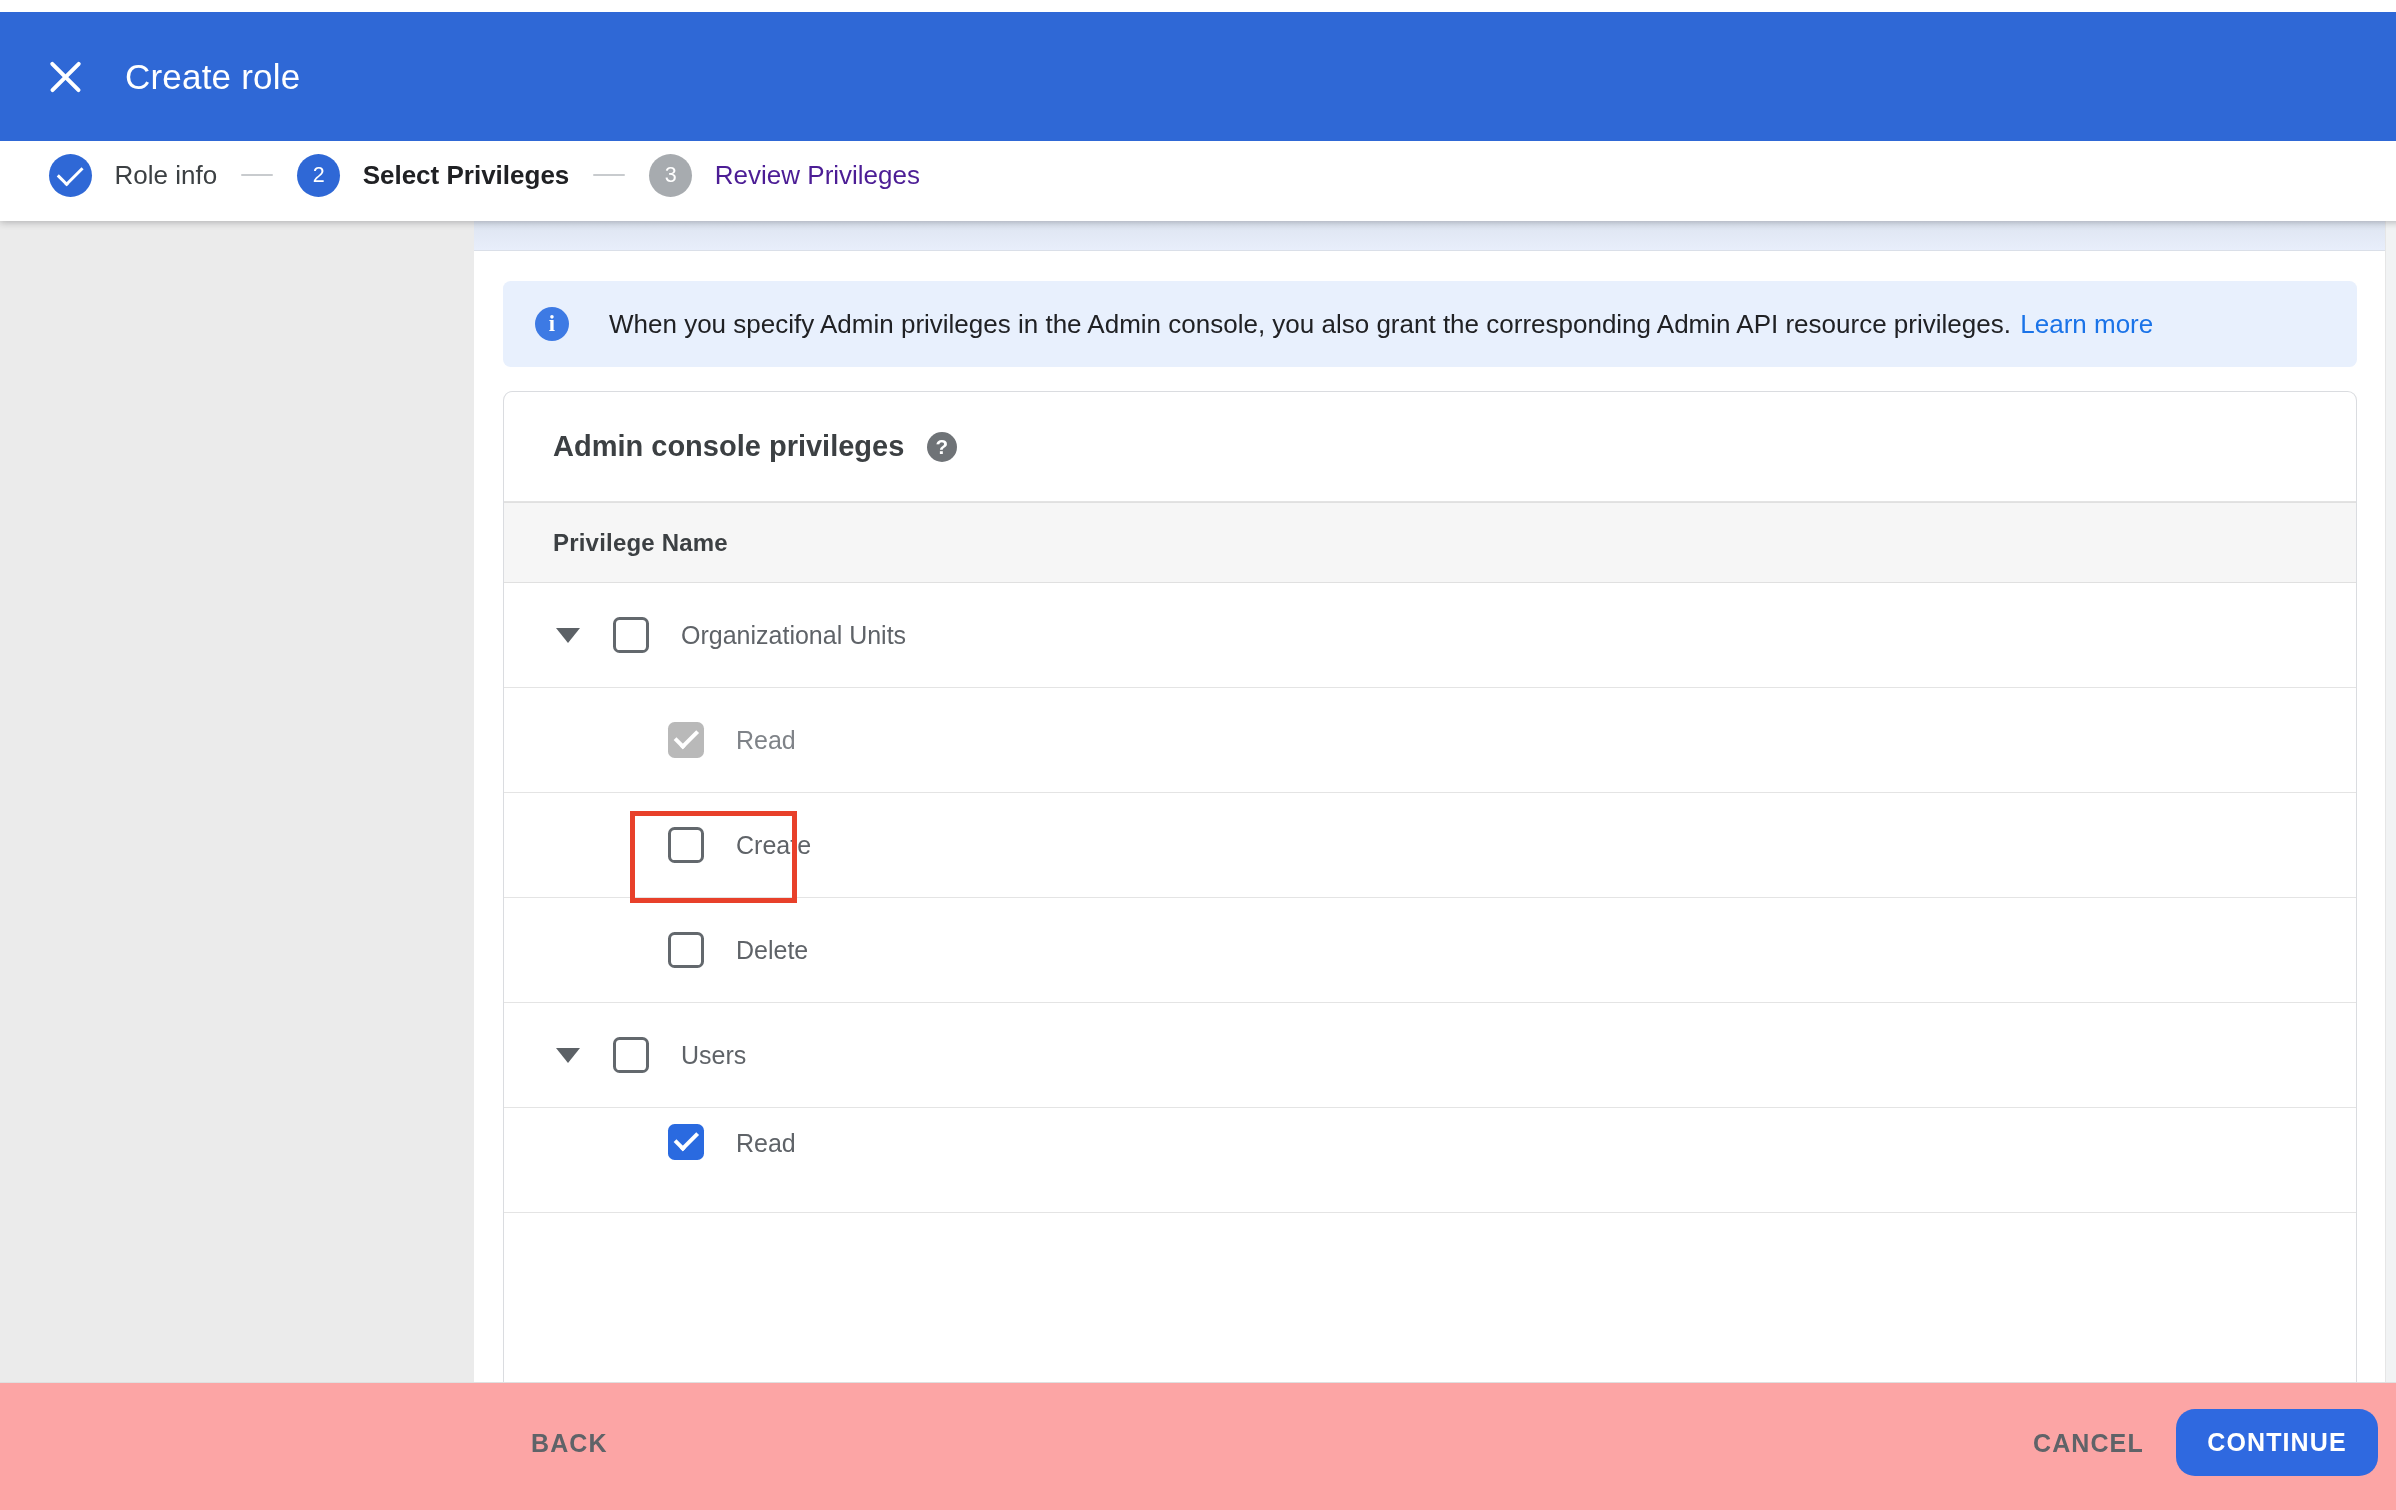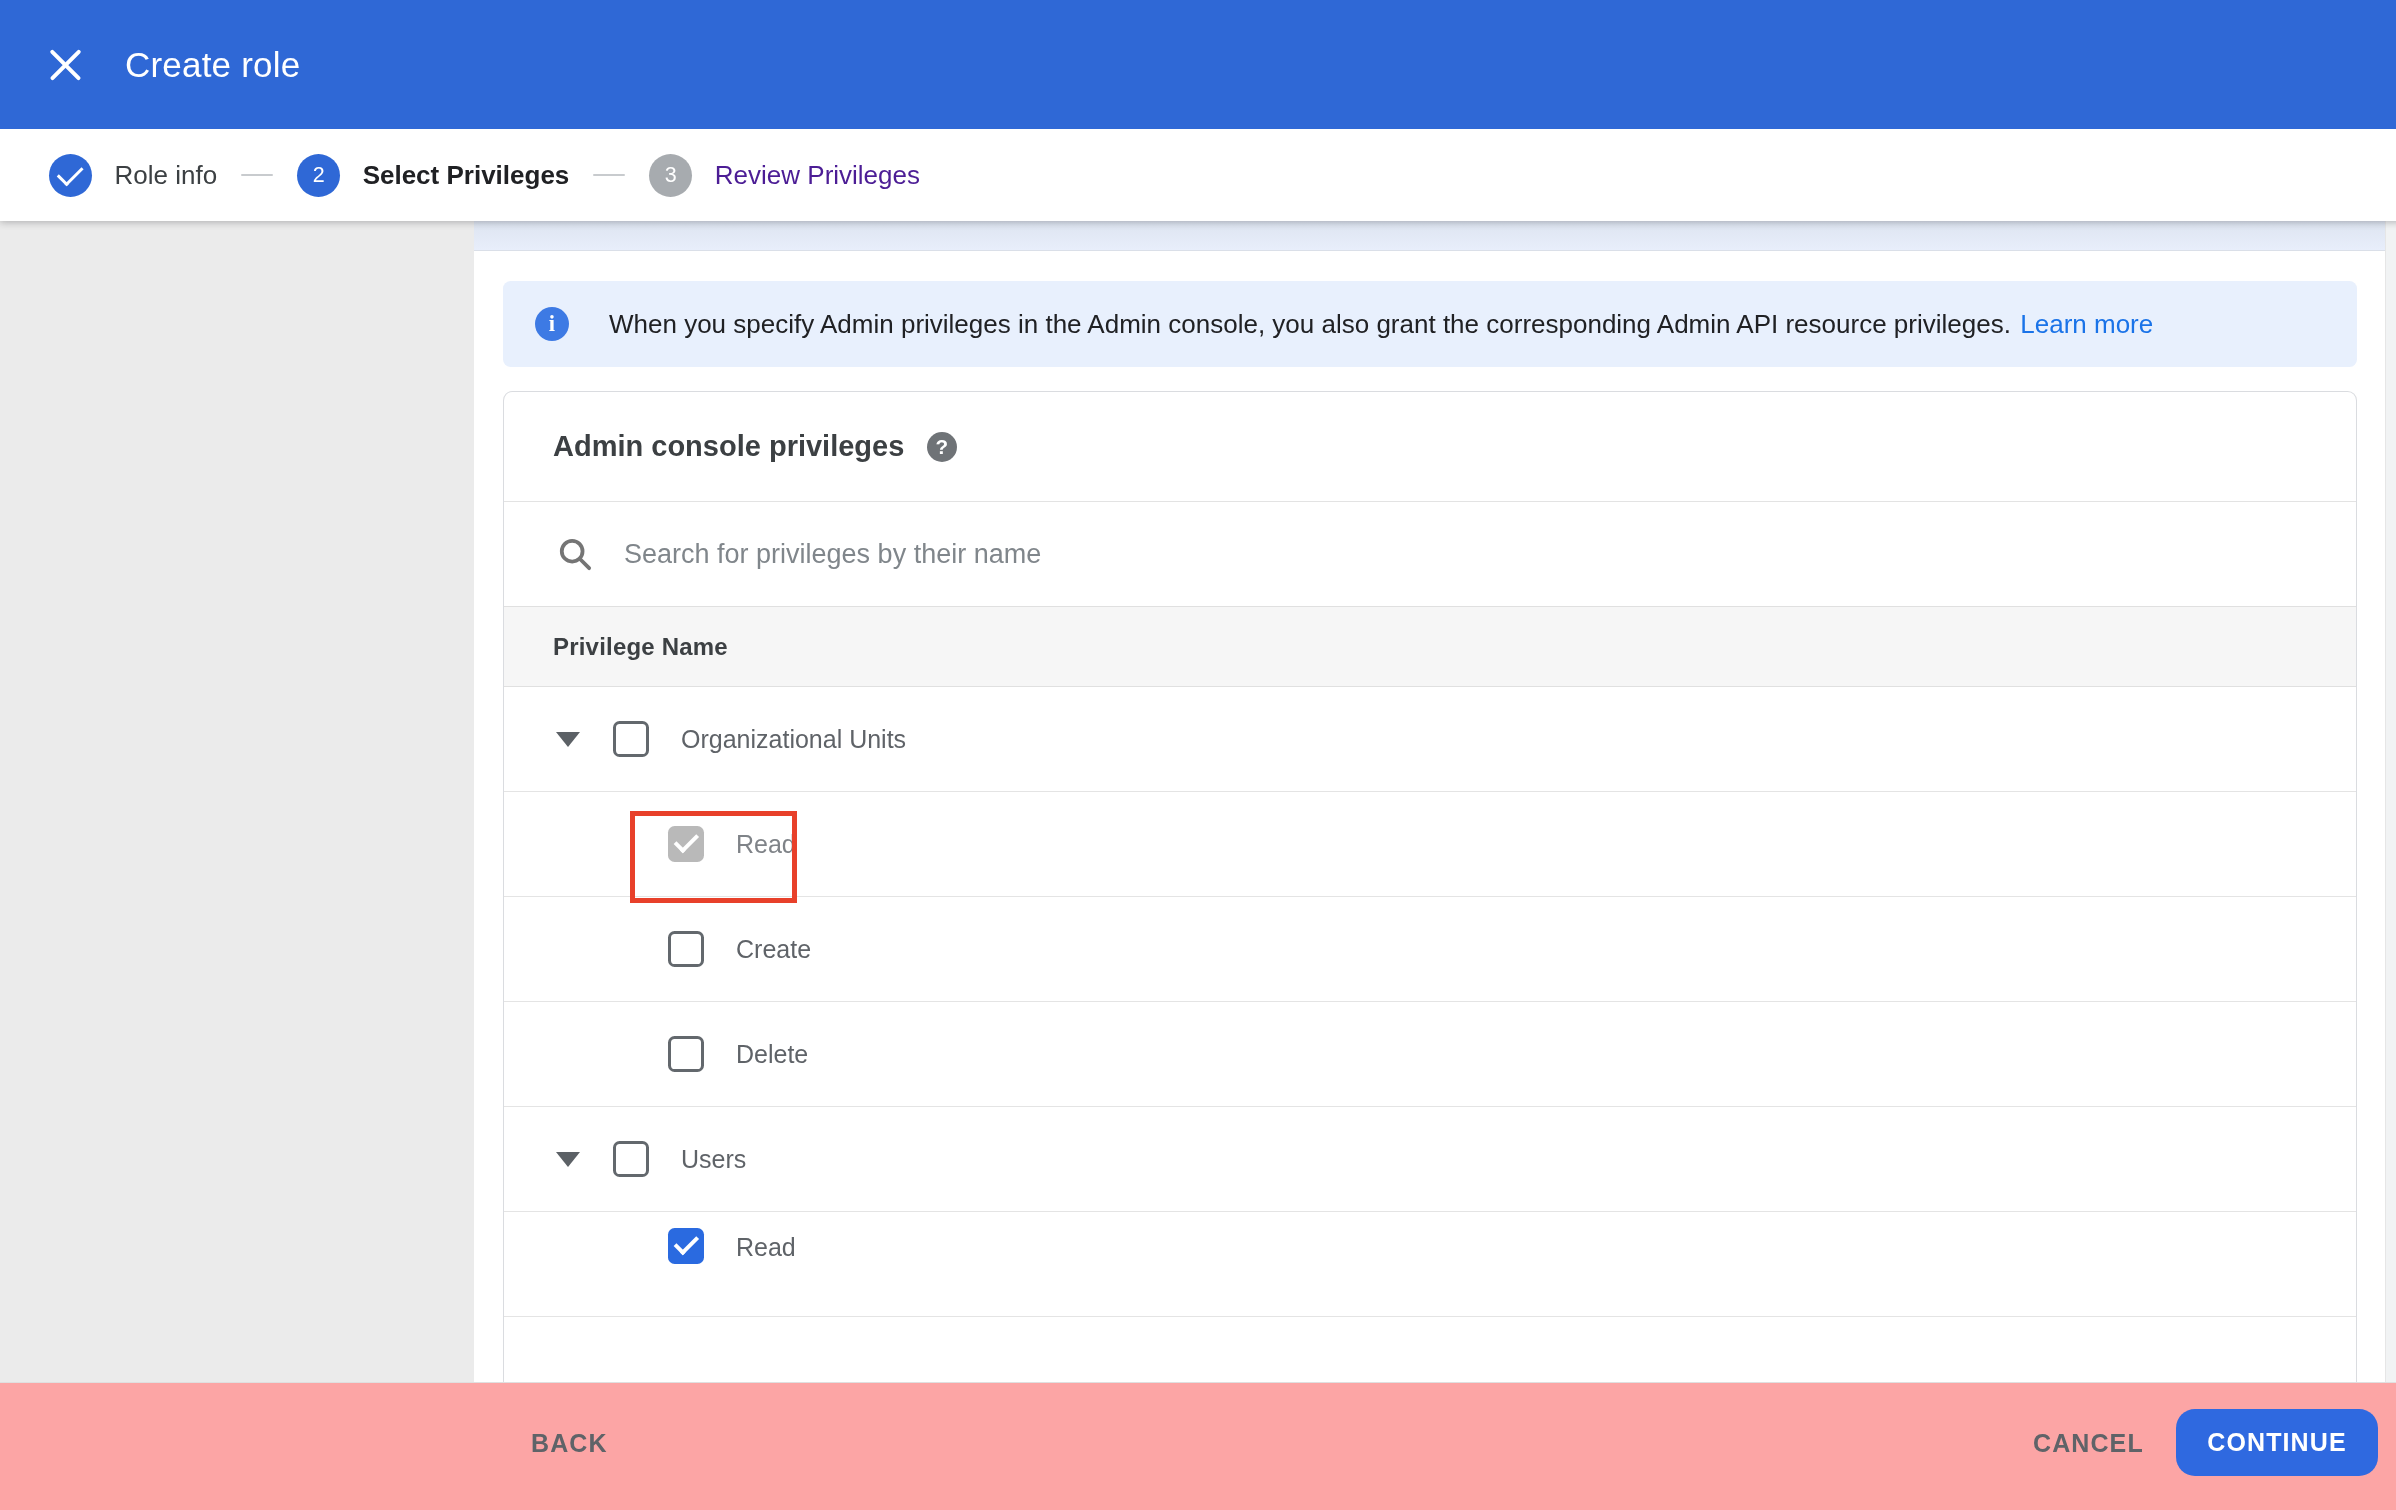--- a/index.html
+++ b/index.html
@@ -3,21 +3,21 @@
 <meta charset="utf-8">
 <style>
   html,body{margin:0;padding:0;}
   body{
     width:2397px;height:1510px;position:relative;overflow:hidden;
     font-family:"Liberation Sans","DejaVu Sans",sans-serif;
     background:#ffffff;
   }
   
   .appbar{
-    position:absolute;left:0;top:0;width:2397px;height:129px;
+    position:absolute;left:0;top:12px;width:2397px;height:129px;
     background:#2f68d6;display:flex;align-items:center;z-index:40;
   }
   .close-x{
     position:relative;width:37px;height:37px;margin-left:47px;cursor:pointer;flex:0 0 auto;
   }
   .close-x::before,.close-x::after{
     content:"";position:absolute;left:-1.9px;top:17px;width:41px;height:3.7px;background:#fff;border-radius:1.9px;
   }
   .close-x::before{transform:rotate(45deg);}
   .close-x::after{transform:rotate(-45deg);}
@@ -170,27 +170,20 @@
     <div class="info-icon">i</div>
     <div class="banner-text"><span>When you specify Admin privileges in the Admin console, you also grant the corresponding Admin API resource privileges.</span><span class="banner-link">Learn more</span></div>
   </div>
 
   <div class="card">
     <div class="card-title-row">
       <div class="card-title">Admin console privileges</div>
       <div class="help-icon">?</div>
     </div>
 
-    <div class="search-row">
-      <svg class="search-icon" width="34" height="34" viewBox="0 0 36 36">
-        <circle cx="15" cy="15" r="11" fill="none" stroke="#757575" stroke-width="4"></circle>
-        <line x1="23" y1="23" x2="33" y2="33" stroke="#757575" stroke-width="4" stroke-linecap="round"></line>
-      </svg>
-      <input class="search-input" type="text" placeholder="Search for privileges by their name" style="">
-    </div>
 
     <div class="table-head">
       <div class="table-head-label">Privilege Name</div>
     </div>
 
     <div class="prow">
       <div class="tri"></div>
       <div class="cb unchecked pos-parent"></div>
       <div class="plabel">Organizational Units</div>
     </div>

